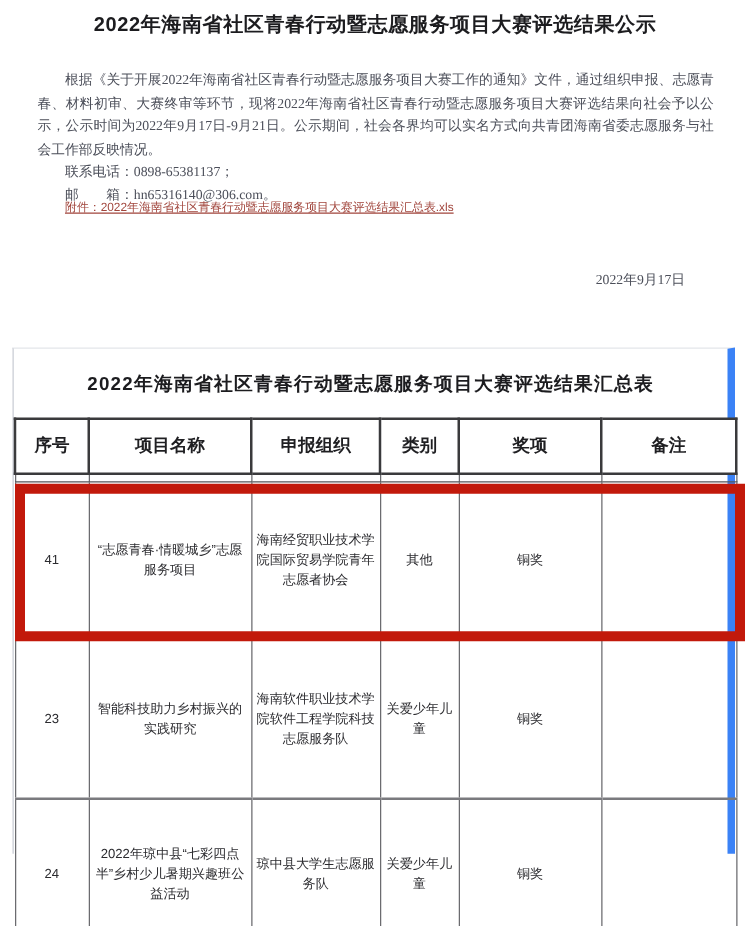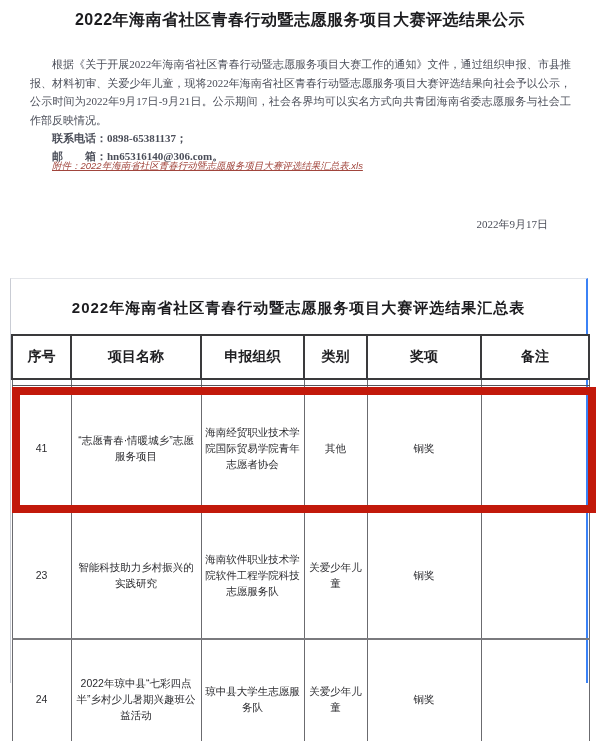--- a/index.html
+++ b/index.html
@@ -19,37 +19,36 @@
   }
   .doc-body { position:absolute; top:55px; left:30px; width:541px; }
   .intro {
     font-size:11px; line-height:18.5px; text-align:justify; text-indent:2em;
     color:#4b4e59; font-family:"Liberation Serif","DejaVu Serif",serif;
   }
   .contact {
     font-size:11px; line-height:15.5px; margin-left:22px; margin-top:2px;
     color:#4b4e59; font-family:"Liberation Serif","DejaVu Serif",serif;
     white-space:pre;
-    font-weight:bold;
   }
   .attachment-link {
     position:absolute; top:160px; left:52px;
     font-size:9.5px; color:var(--link-red,#a1453c);
-    text-decoration:underline; cursor:pointer;font-style:italic;
+    text-decoration:underline; cursor:pointer;
   }
   .signature {
     position:absolute; top:214px; right:52px; text-align:right;
     font-size:11px; line-height:21px; color:#4b4e59;
     font-family:"Liberation Serif","DejaVu Serif",serif;
   }
 
   
   .table-block {
     position:absolute; top:278px; left:10px; width:578px; height:405px;
-    border-left:1px solid #c9ccd4; border-right:2px solid #3b82f6;
+    border-left:1px solid #c9ccd4; border-right:6px solid #3b82f6;
     border-top:1px solid #e4e6ea;
     background:#fff;
   }
   .table-title {
     height:55px; line-height:58px; text-align:center;
     font-weight:bold; font-size:15px; letter-spacing:1px; color:#1c1c1f;
   }
   table.results { width:577px; border-collapse:collapse; table-layout:fixed; }
   table.results th {
     border:2px solid #3a3a3c; height:44px;
@@ -74,21 +73,21 @@
   }
 </style>
 </head>
 <body>
 
 <div class="page">
 
   <div class="doc-title">2022年海南省社区青春行动暨志愿服务项目大赛评选结果公示</div>
 
   <div class="doc-body">
-    <div class="intro">根据《关于开展2022年海南省社区青春行动暨志愿服务项目大赛工作的通知》文件，通过组织申报、市县推报、材料初审、关爱少年儿童，现将2022年海南省社区青春行动暨志愿服务项目大赛评选结果向社会予以公示，公示时间为2022年9月17日-9月21日。公示期间，社会各界均可以实名方式向共青团海南省委志愿服务与社会工作部反映情况。</div>
+    <div class="intro">根据《关于开展2022年海南省社区青春行动暨志愿服务项目大赛工作的通知》文件，通过组织申报、志愿青春、材料初审、大赛终审等环节，现将2022年海南省社区青春行动暨志愿服务项目大赛评选结果向社会予以公示，公示时间为2022年9月17日-9月21日。公示期间，社会各界均可以实名方式向共青团海南省委志愿服务与社会工作部反映情况。</div>
     <div class="contact">联系电话：0898-65381137；</div>
     <div class="contact">邮　　箱：hn65316140@306.com。</div>
   </div>
 
   <a class="attachment-link">附件：2022年海南省社区青春行动暨志愿服务项目大赛评选结果汇总表.xls</a>
 
   <div class="signature">
     <div>2022年9月17日</div>
   </div>
 

